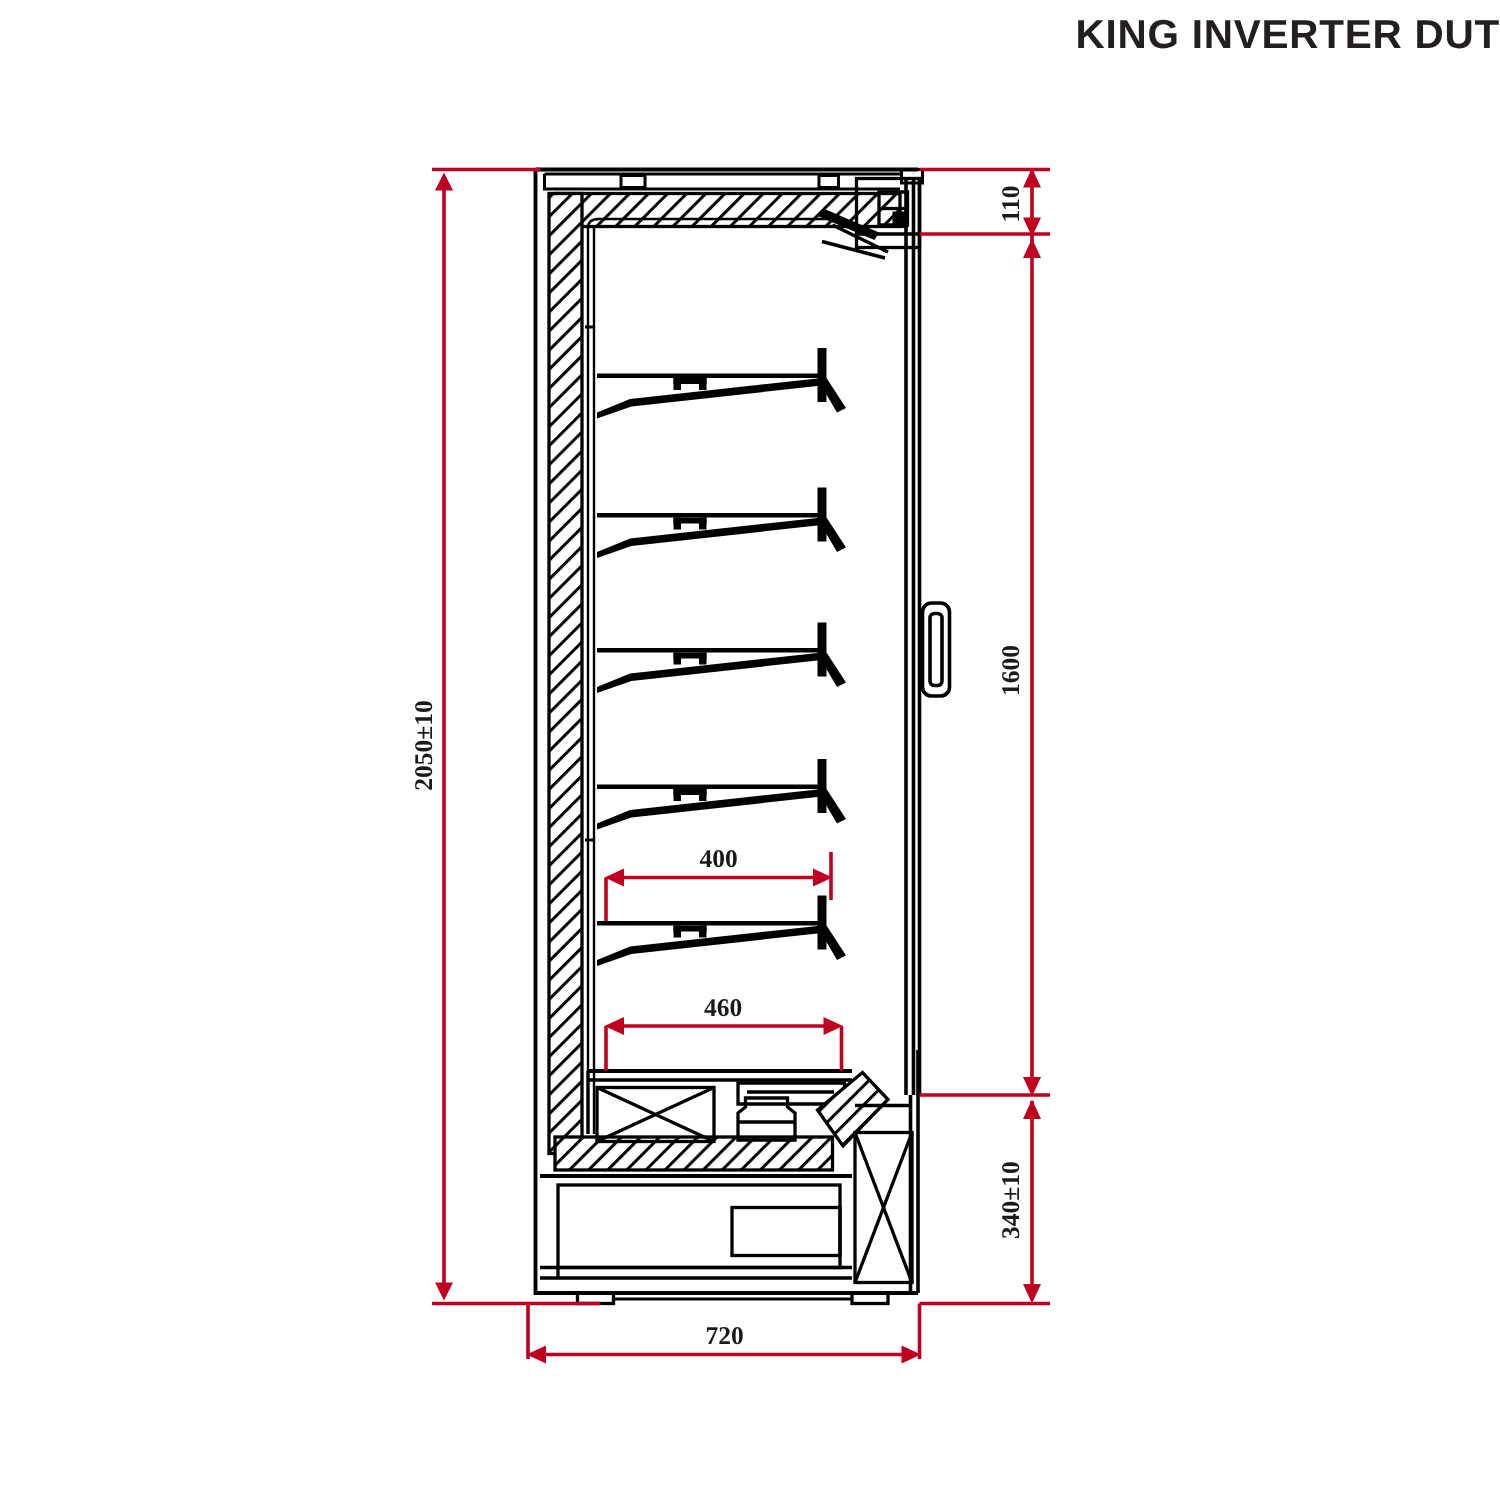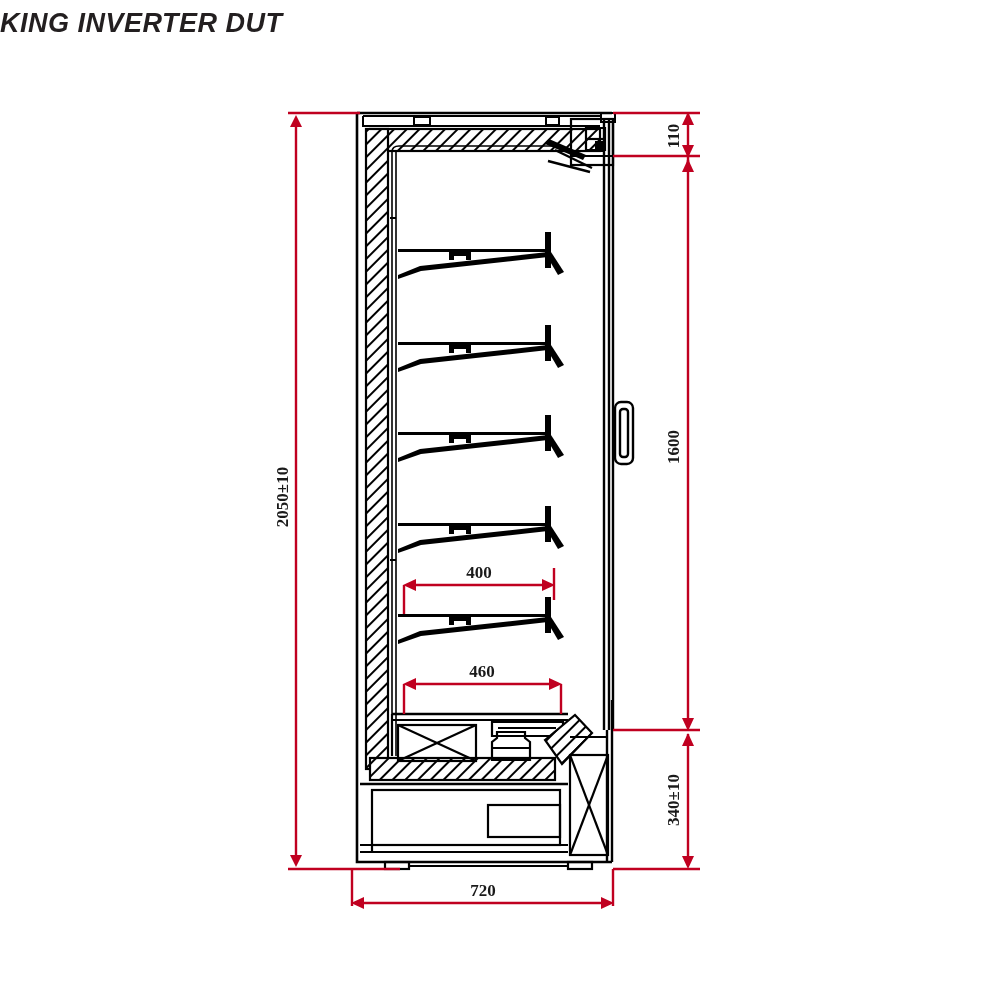--- a/index.html
+++ b/index.html
@@ -19,28 +19,27 @@
     left: 0; top: 0;
     width: 1000px;
     height: 1000px;
     background: #ffffff;
   }
   #title {
     position: absolute;
     left: 0;
     top: 8px;
     width: 1000px;
-    text-align: left;
+    text-align: right;
     font-size: 27px;
     font-weight: bold;
     letter-spacing: 0.5px;
     color: #231f20;
     font-family: "Liberation Sans", sans-serif;
     white-space: nowrap;
-    font-style: italic;
   }
   svg#drawing {
     position: absolute;
     left: 0; top: 0;
     width: 1000px;
     height: 1000px;
   }
   .dimtext {
     font-family: "Liberation Serif", serif;
     font-weight: bold;

